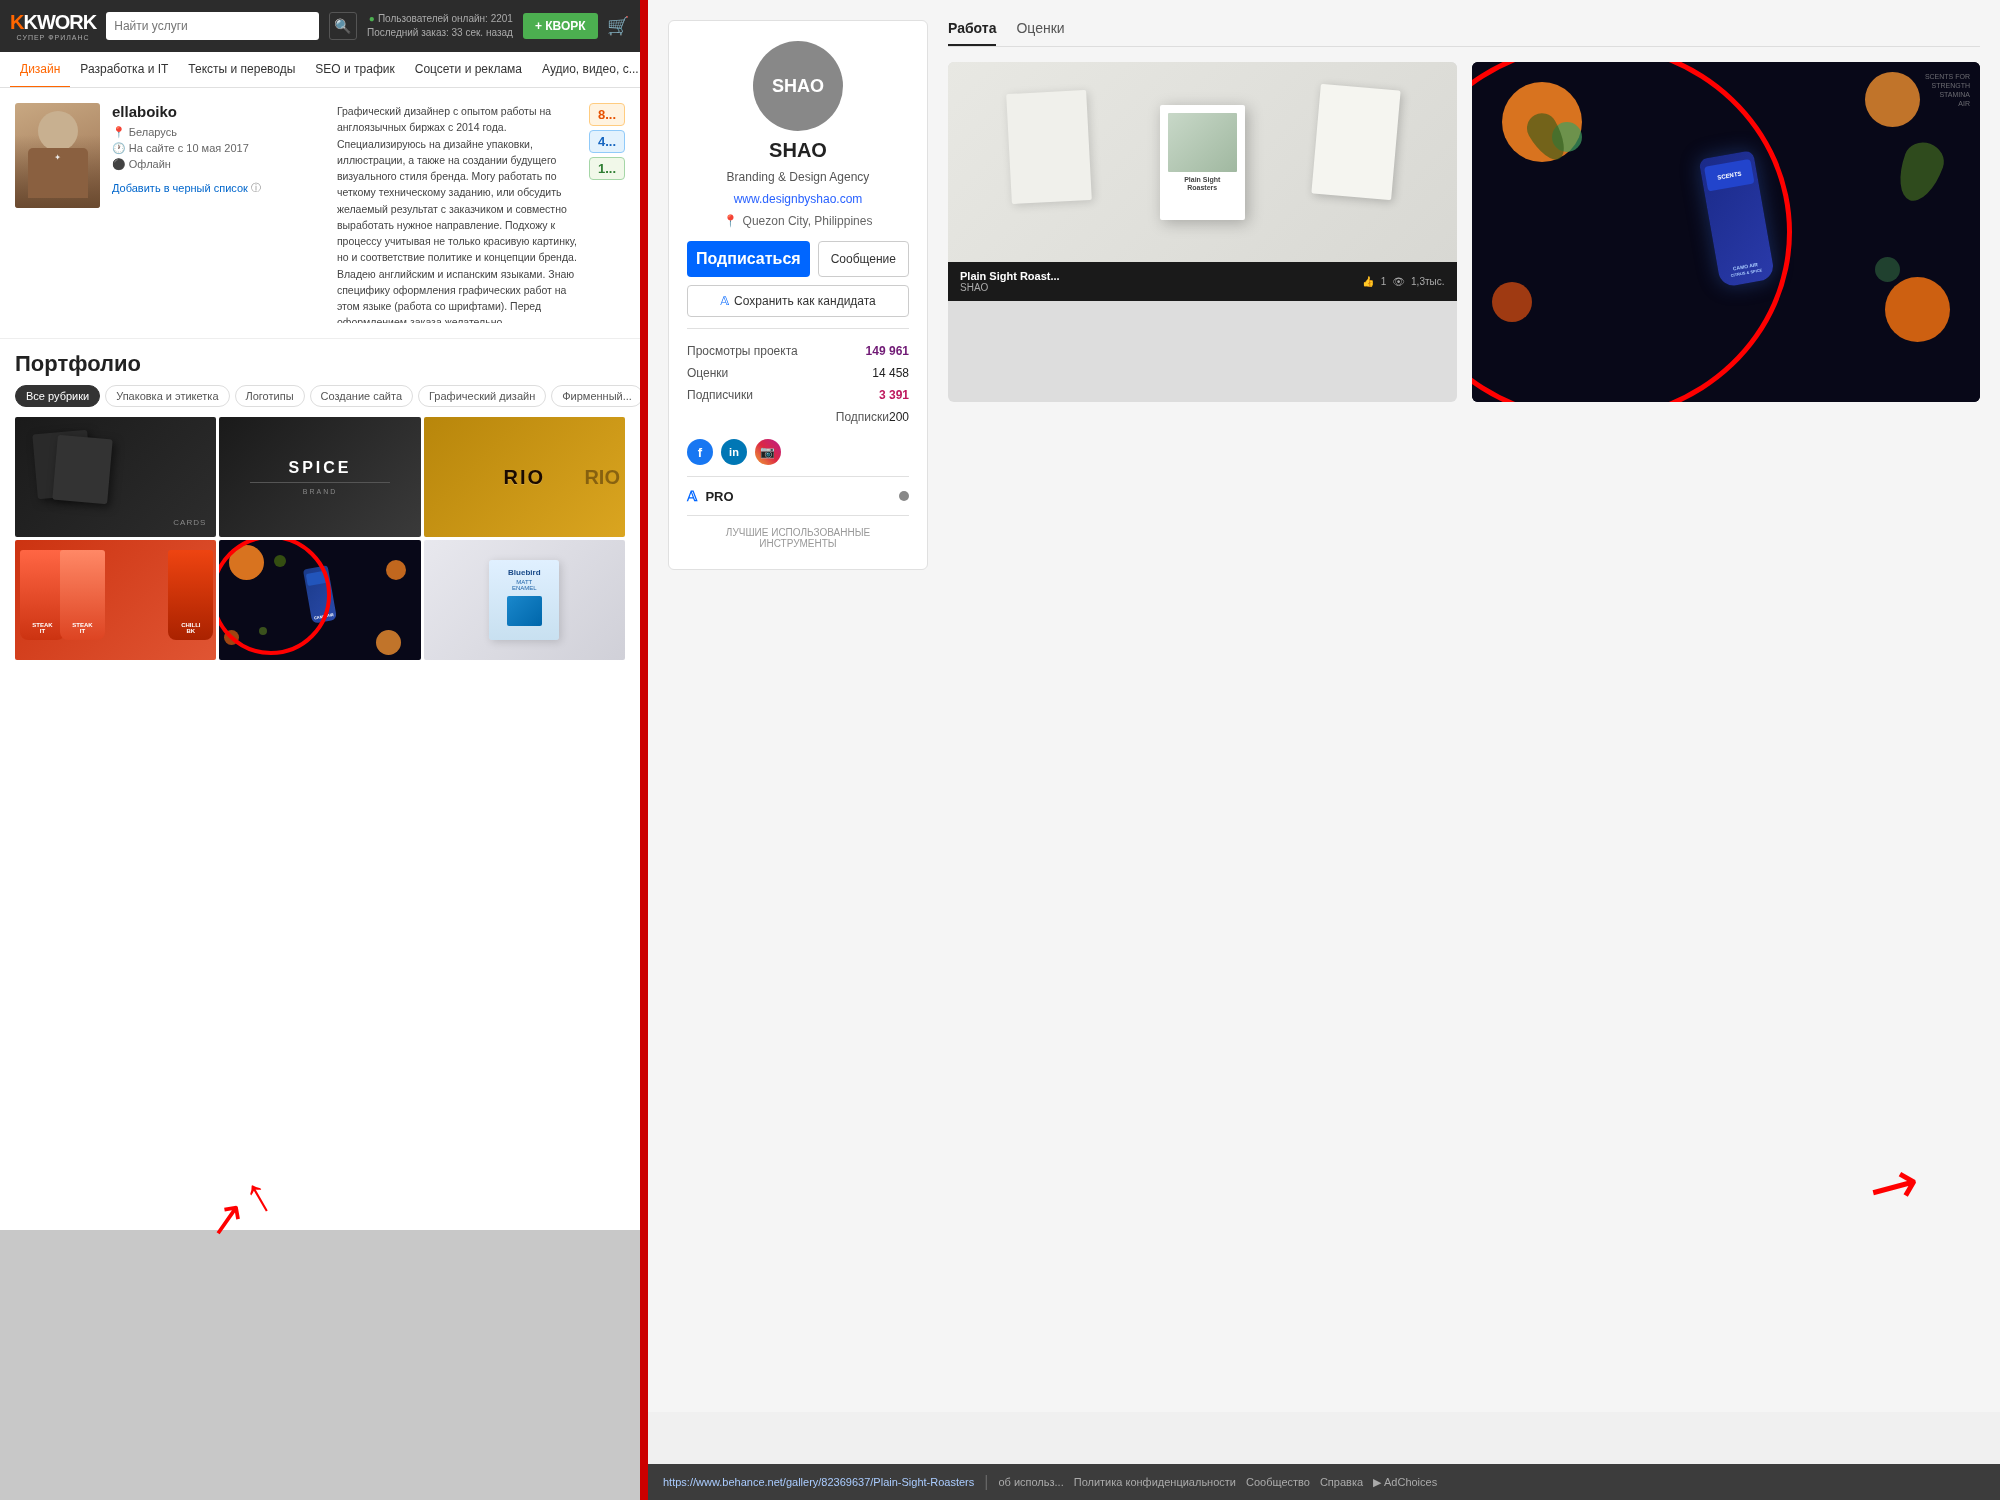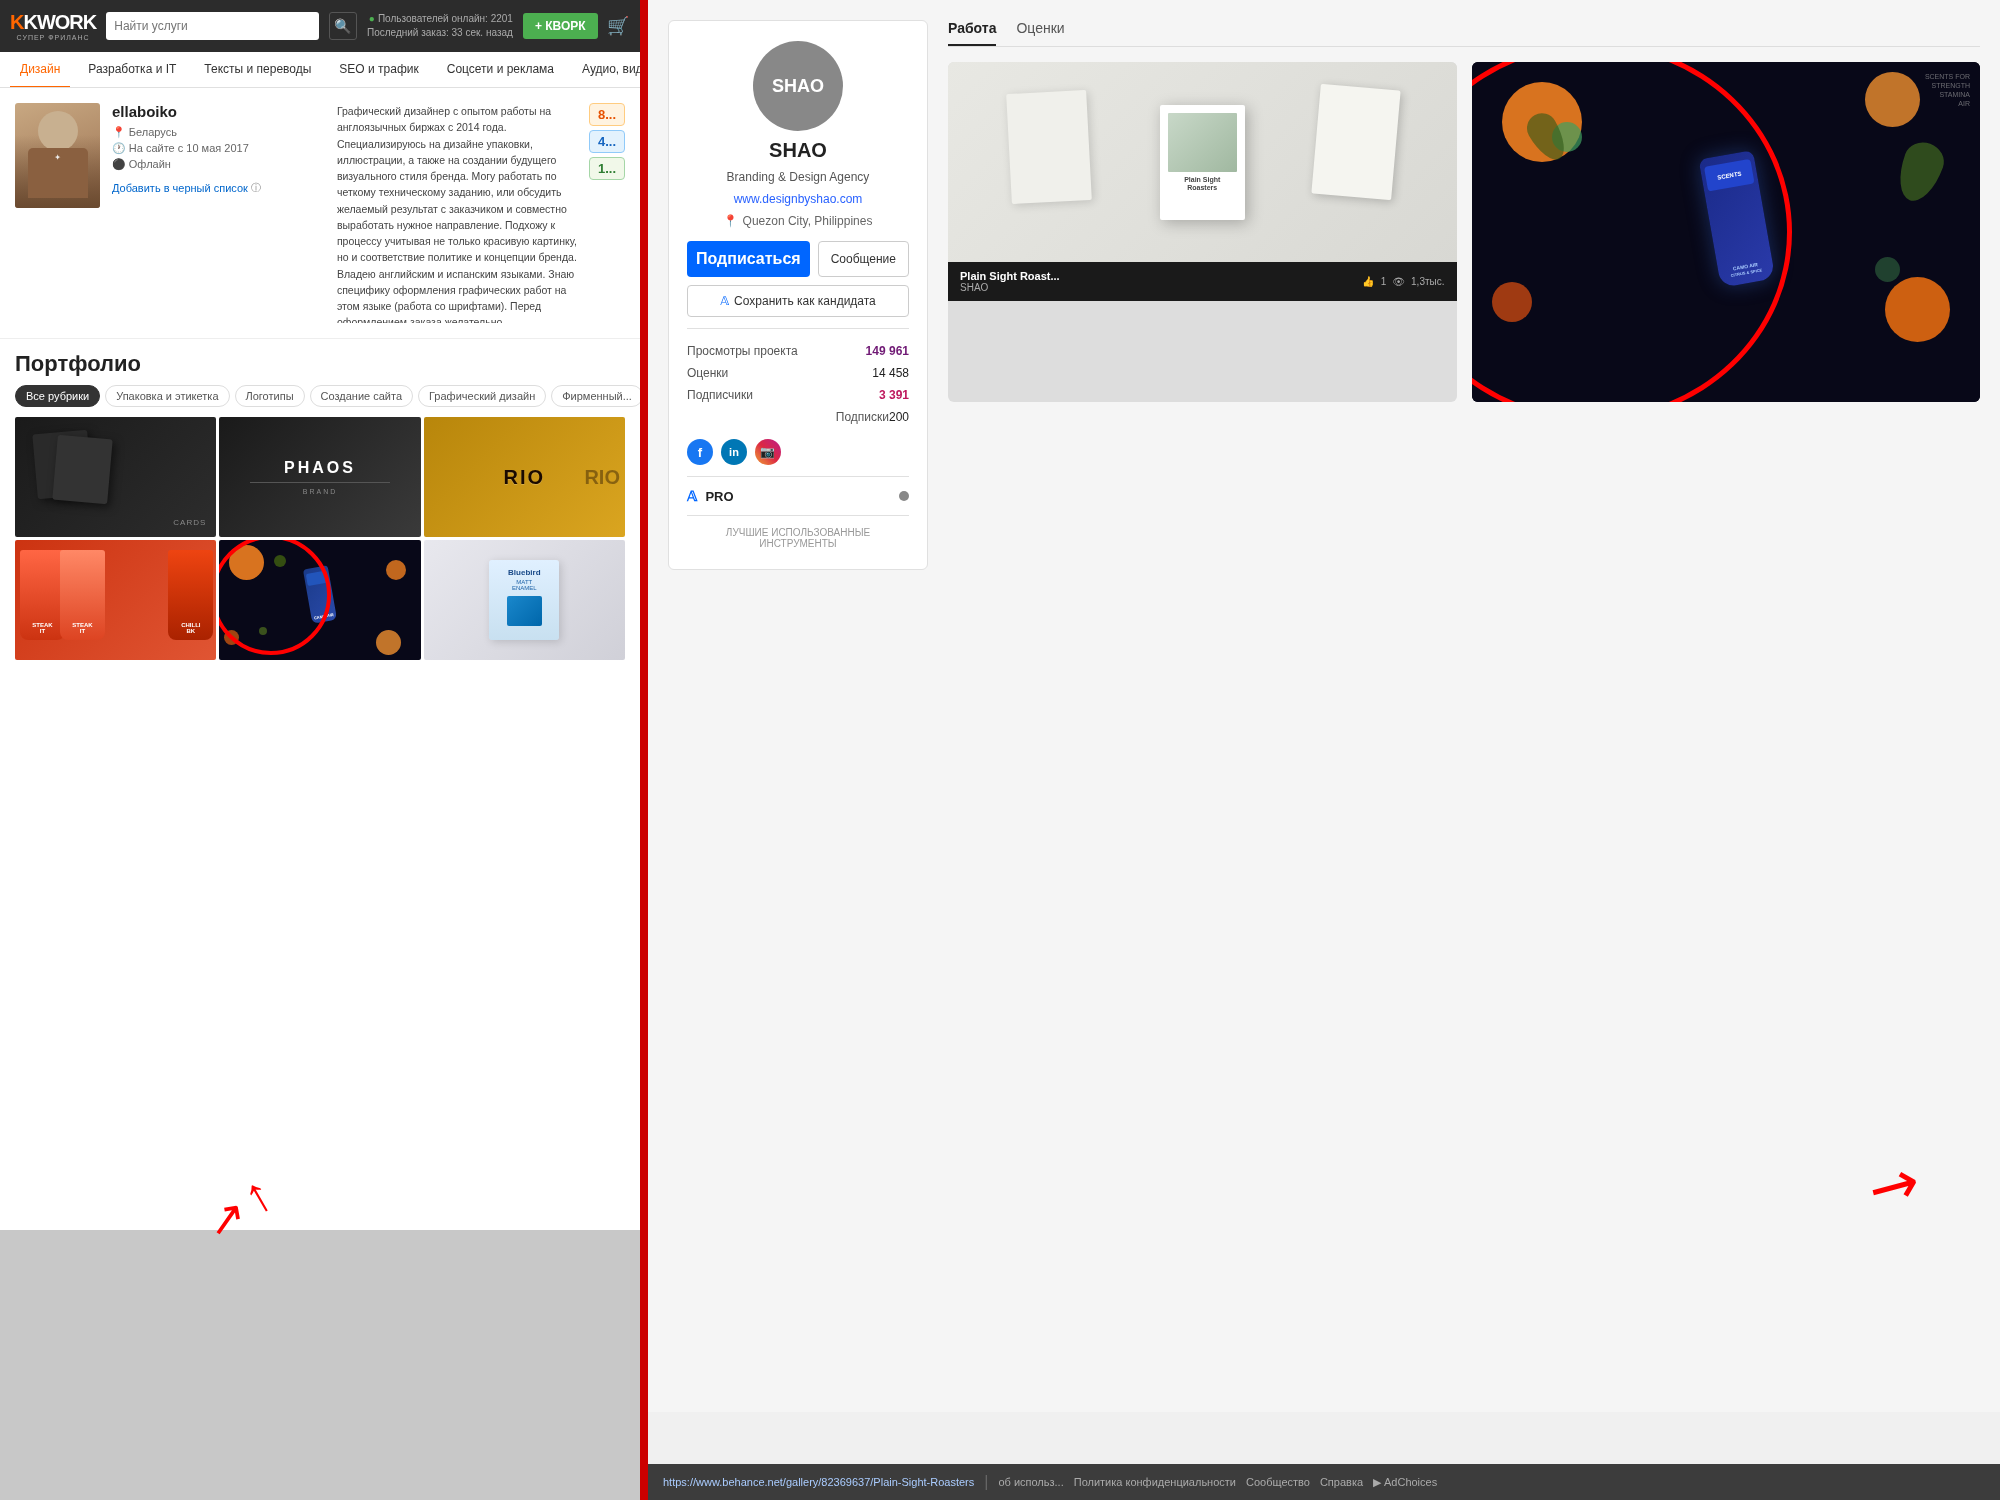--- a/index.html
+++ b/index.html
@@ -70,21 +70,21 @@
     }
 
     
     .kwork-nav {
       background: #fff;
       border-bottom: 1px solid #e0e0e0;
       display: flex;
       align-items: center;
       height: 36px;
       padding: 0 10px;
-      gap: 8px;
+      gap: 0;
       overflow: hidden;
     }
     .kwork-nav-item {
       padding: 0 10px;
       height: 36px;
       display: flex;
       align-items: center;
       font-size: 12px;
       color: #333;
       border-bottom: 2px solid transparent;
@@ -254,21 +254,21 @@
   </div>
 
   <div style="display:grid;grid-template-columns:repeat(3,1fr);gap:3px;padding:0 15px;">
 
     <div style="width:100%;height:120px;background:linear-gradient(135deg,#1a1a1a,#2d2d2d);border-radius:2px;display:flex;align-items:center;justify-content:center;position:relative;overflow:hidden;">
       <div style="width:55px;height:65px;background:#2a2a2a;border-radius:3px;transform:rotate(-5deg);position:absolute;left:20px;top:15px;box-shadow:3px 3px 8px rgba(0,0,0,0.5);"></div>
       <div style="width:55px;height:65px;background:#333;border-radius:3px;transform:rotate(5deg);position:absolute;left:40px;top:20px;box-shadow:3px 3px 8px rgba(0,0,0,0.5);"></div>
       <div style="position:absolute;bottom:10px;right:10px;font-size:8px;color:#888;letter-spacing:1px;">CARDS</div>
     </div>
     <div style="width:100%;height:120px;background:linear-gradient(135deg,#1a1a1a,#3a3a3a);border-radius:2px;display:flex;align-items:center;justify-content:center;flex-direction:column;">
-      <div style="font-size:16px;font-weight:bold;color:#fff;letter-spacing:3px;">PHAOS</div>
+      <div style="font-size:16px;font-weight:bold;color:#fff;letter-spacing:3px;">SPICE</div>
       <div style="width:70%;height:1px;background:#555;margin:5px 0;"></div>
       <div style="font-size:7px;color:#888;letter-spacing:2px;">BRAND</div>
     </div>
     <div style="width:100%;height:120px;background:linear-gradient(135deg,#b8860b,#daa520);border-radius:2px;display:flex;align-items:center;justify-content:center;position:relative;overflow:hidden;">
       <div style="font-size:20px;font-weight:900;color:#1a0a00;letter-spacing:2px;text-shadow:0 1px 0 rgba(255,255,255,0.2);">RIO</div>
       <div style="position:absolute;right:5px;font-size:20px;font-weight:900;color:#1a0a00;opacity:0.4;">RIO</div>
     </div>
 
     <div style="width:100%;height:120px;background:linear-gradient(135deg,#cc3311,#e05533);border-radius:2px;display:flex;align-items:center;justify-content:center;position:relative;overflow:hidden;">
       <div style="position:absolute;left:5px;top:10px;width:45px;height:90px;background:linear-gradient(180deg,#ff6644,#cc3311);border-radius:3px 3px 8px 8px;display:flex;align-items:flex-end;justify-content:center;padding-bottom:5px;">

